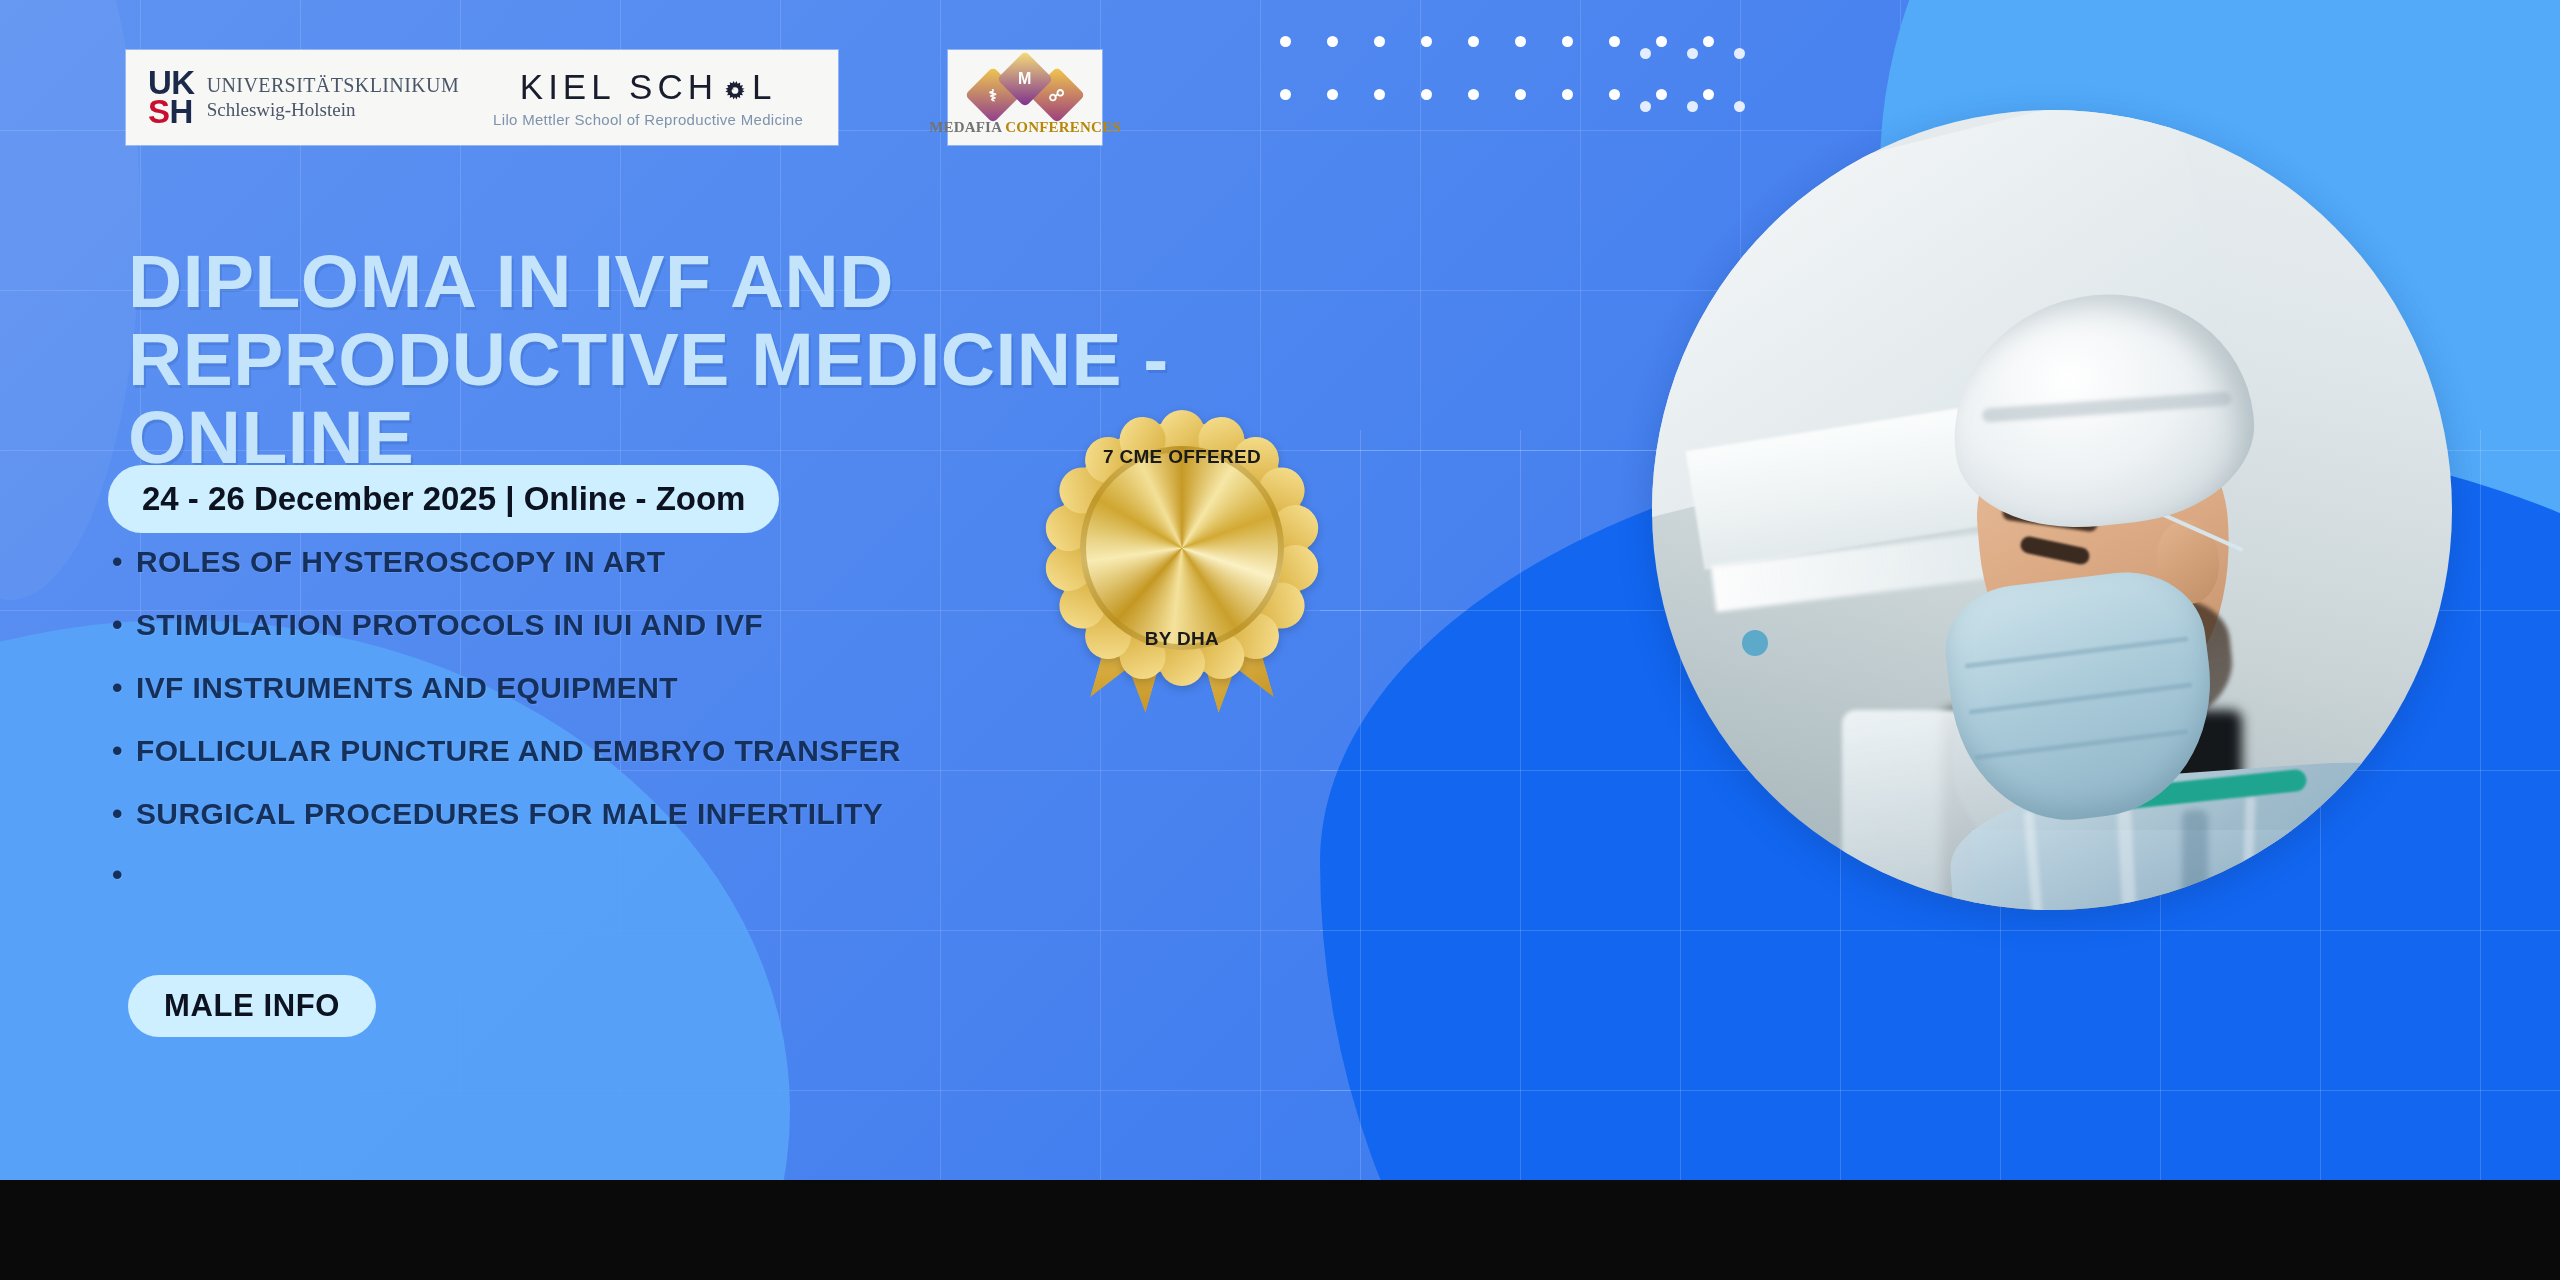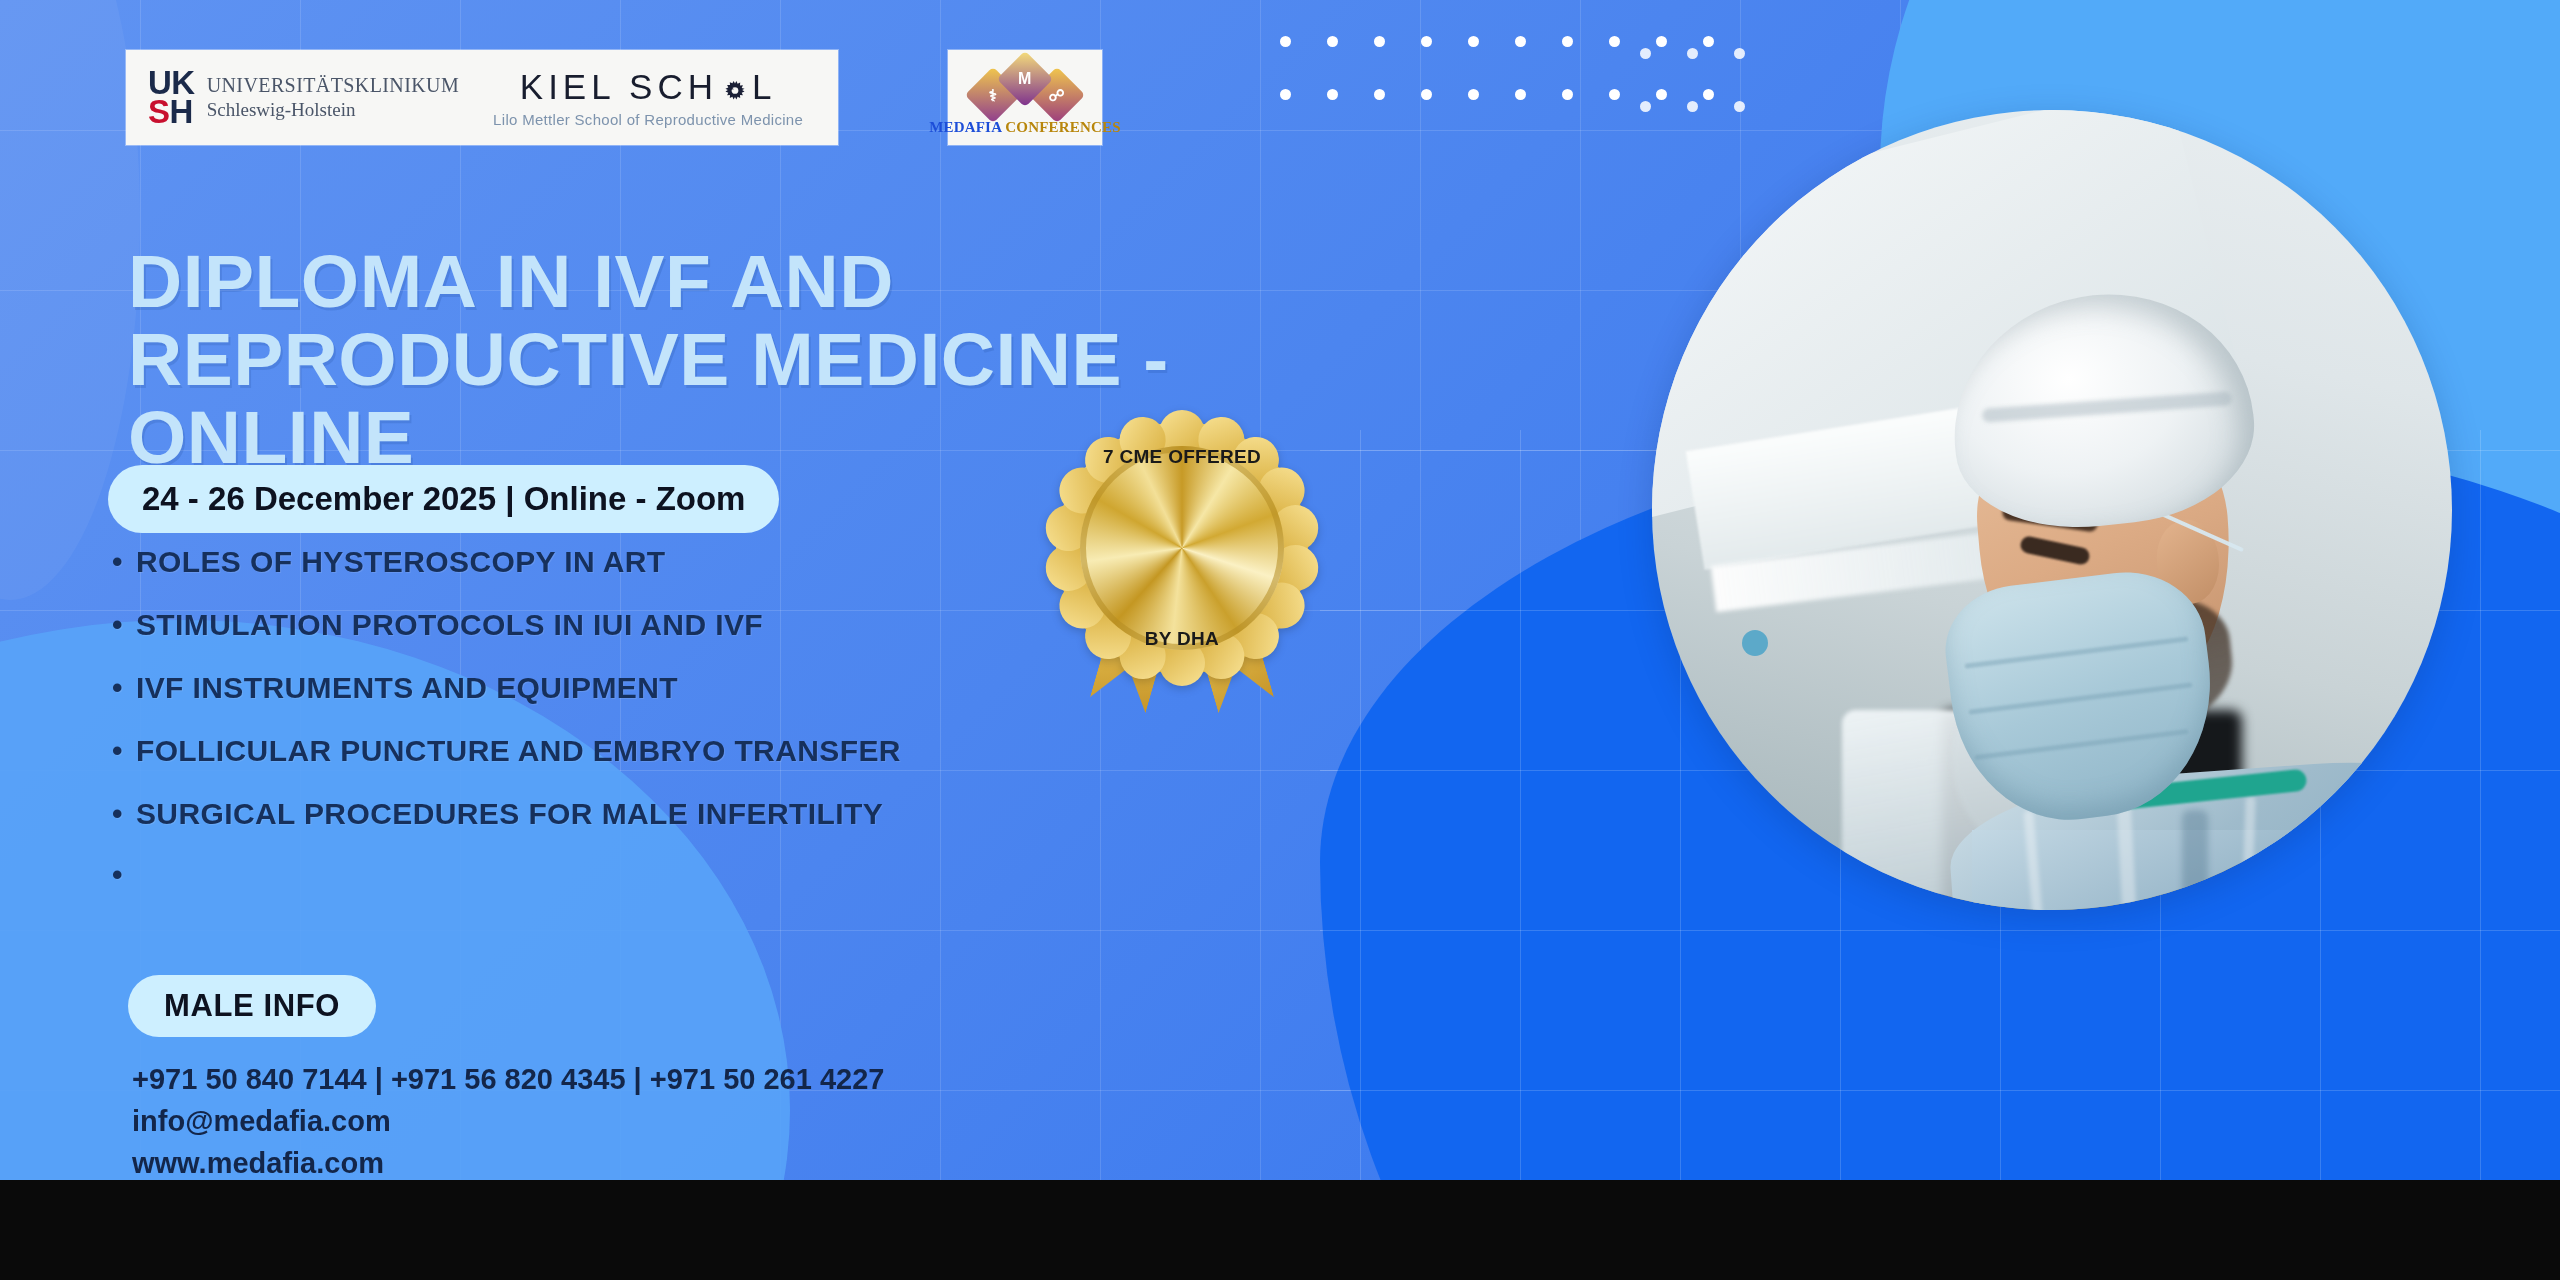--- a/index.html
+++ b/index.html
@@ -167,21 +167,21 @@
   #dia-left  { left: 8px;  top: 16px; background: linear-gradient(135deg,#f2c94c,#8e3b8f); }
   #dia-mid   { left: 40px; top: 0px;  background: linear-gradient(135deg,#f7e07a,#7b2d8e); }
   #dia-right { left: 72px; top: 16px; background: linear-gradient(135deg,#f2c94c,#9b3b7e); }
   #medafia-word {
     font-family: "Liberation Serif", serif;
     font-weight: 700;
     font-size: 15px;
     letter-spacing: 0.2px;
     white-space: nowrap;
   }
-  #medafia-word .m { color: #1d4ed8; }
+  #medafia-word .m { color: #737373; }
   #medafia-word .c { color: #b8860b; }
 
   
   #headline {
     position: absolute;
     left: 128px; top: 192px;
     width: 1230px;
     color: #c3e4fb;
     font-size: 75px;
     font-weight: 800;
@@ -683,19 +683,14 @@
         <i class="scallop-tooth" style="transform: rotate(340deg);"></i>
       </div>
     <div id="seal-inner">
       <div class="seal-line">7 CME OFFERED</div>
       <div class="seal-line">BY DHA</div>
     </div>
   </div>
 
   <div id="more-info-btn">MALE INFO</div>
 
-  <div id="contacts">
-    <div>+971 50 840 7144 | +971 56 820 4345 | +971 50 261 4227</div>
-    <div>info@medafia.com</div>
-    <div>www.medafia.com</div>
-  </div>
 
 </div>
 
 </body></html>

